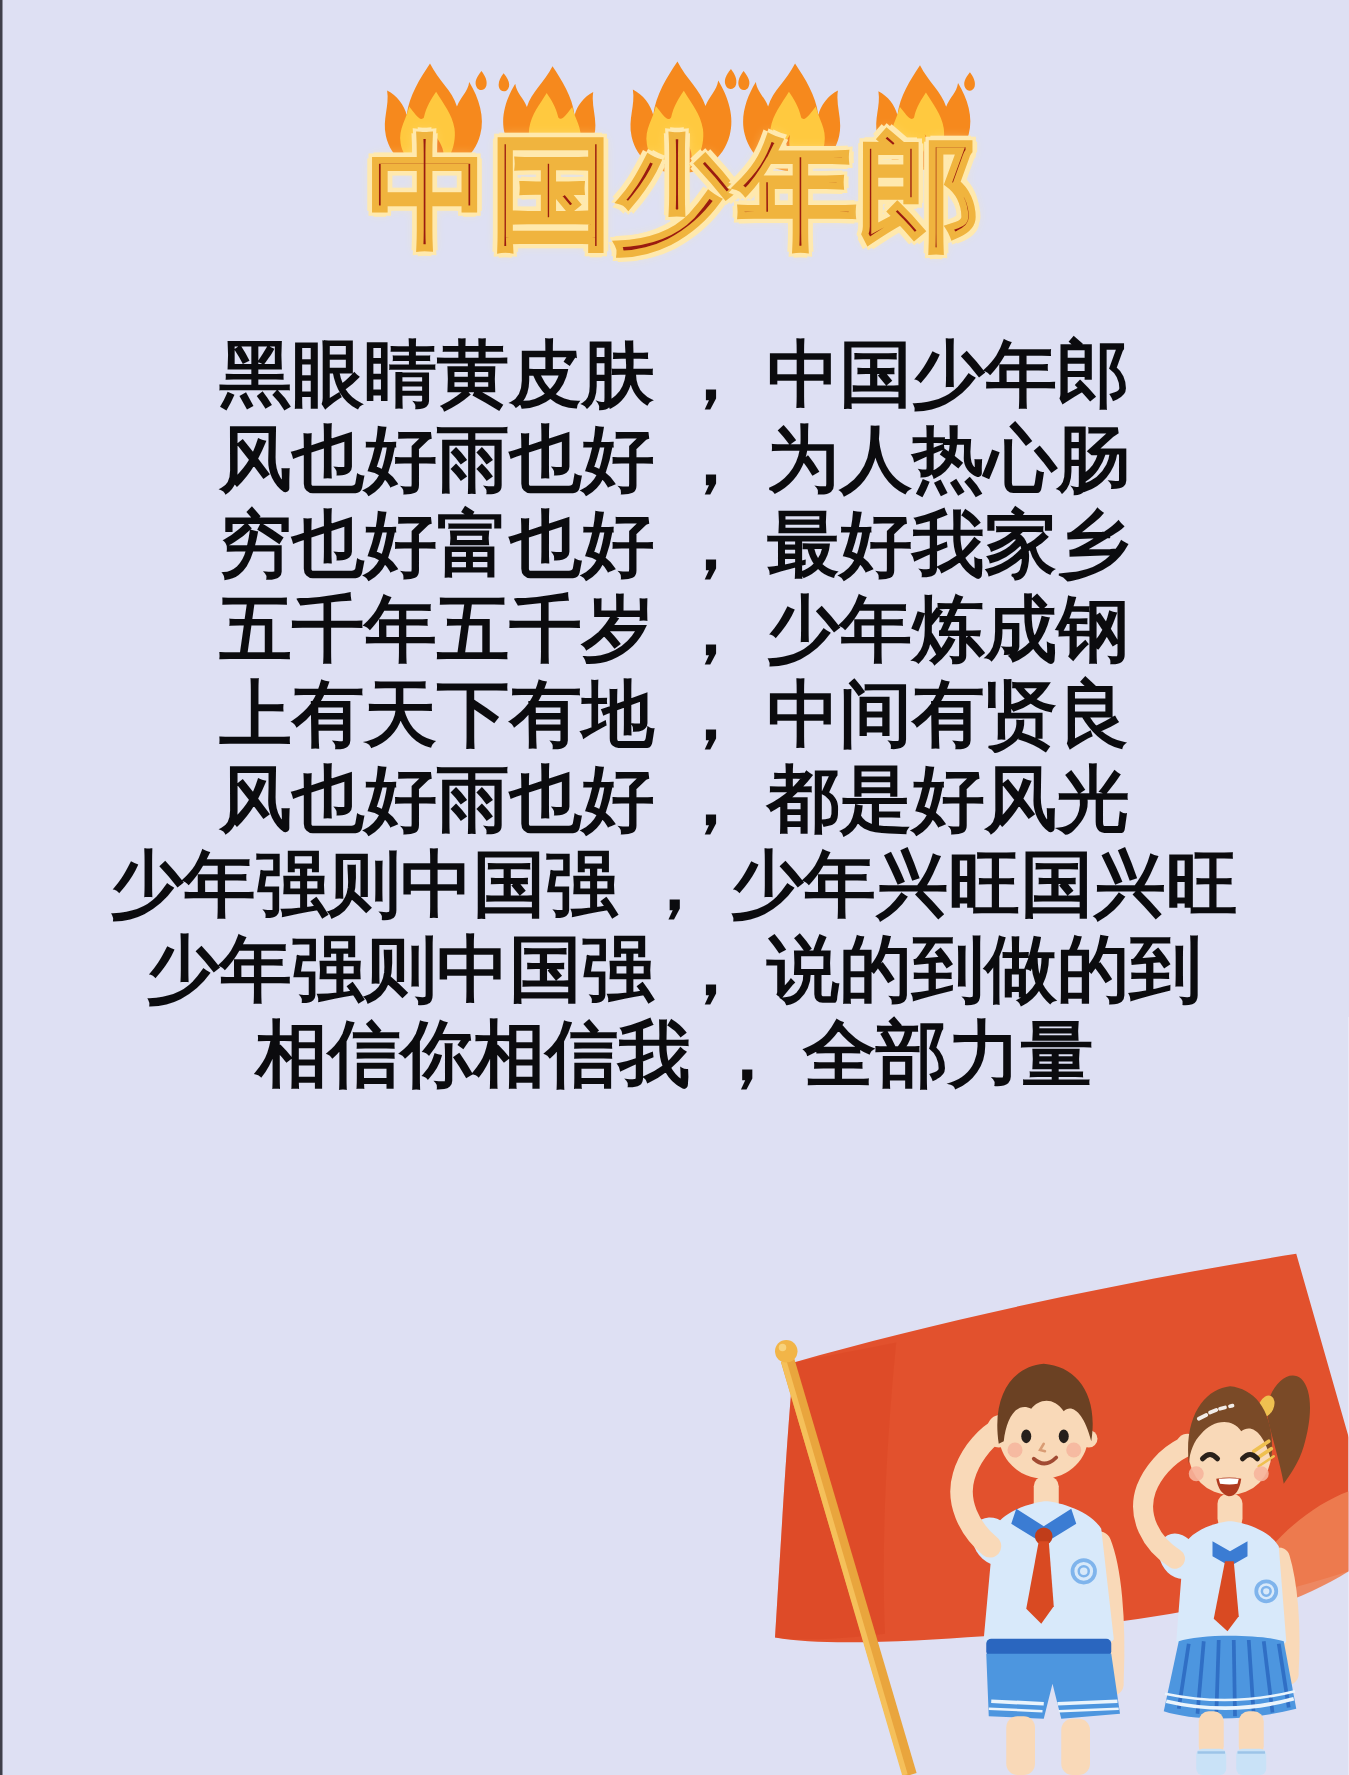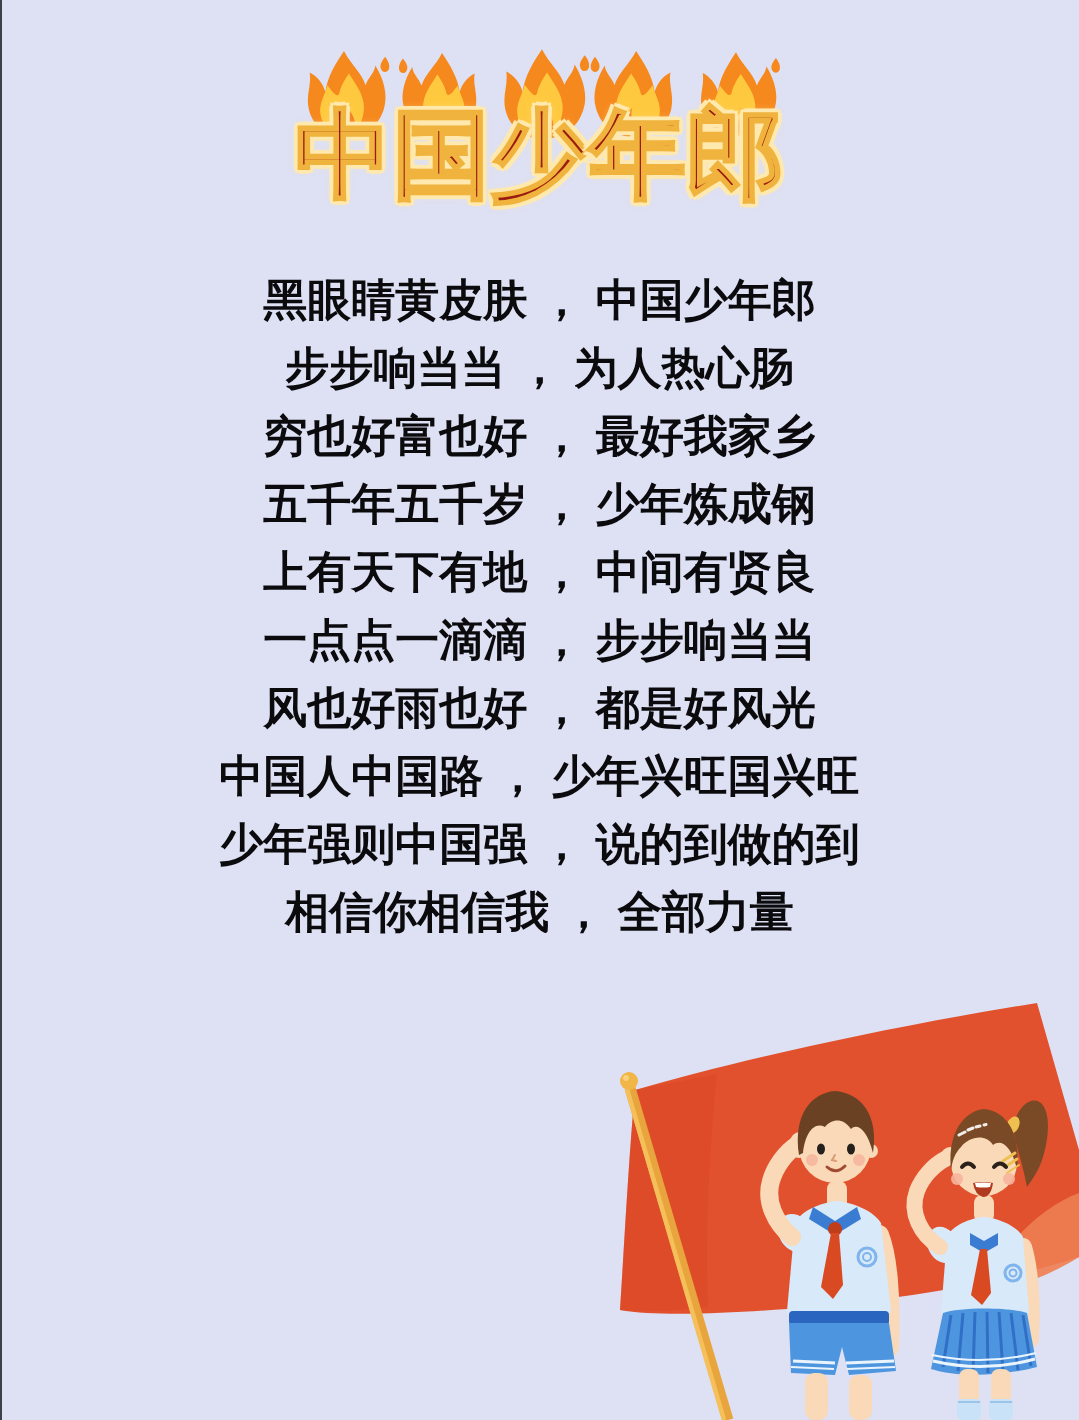--- a/index.html
+++ b/index.html
@@ -15,21 +15,21 @@
   .u4 .flame{transform:translateX(-52%) scaleX(-1);}
   .u5 .flame{transform:translateX(-50%) scale(.97);}
   .tchar{position:absolute;left:0;top:58px;width:100%;text-align:center;z-index:2;
          font-size:97px;line-height:1;font-weight:900;color:#9a1b10;
          -webkit-text-stroke:2.5px #f0b43e;
          text-shadow:-5px 0 0 #ffe9ae,5px 0 0 #ffe9ae,0 -5px 0 #ffe9ae,0 5px 0 #ffe9ae,
                      -4px -4px 0 #ffe9ae,4px -4px 0 #ffe9ae,-4px 4px 0 #ffe9ae,4px 4px 0 #ffe9ae,
                      0 0 10px #ffe9ae;}
   
   .lyrics{position:absolute;top:266px;left:0;width:100%;text-align:center;z-index:3;
-          font-size:44px;line-height:68px;font-weight:700;color:#0b0b0e;white-space:nowrap;}
+          font-size:58px;line-height:68px;font-weight:700;color:#0b0b0e;white-space:nowrap;}
   
   .illus{position:absolute;left:599px;top:995px;width:480px;height:425px;z-index:1;}
   .defs-holder{position:absolute;width:0;height:0;overflow:hidden;}
 </style>
 </head>
 <body>
 
 <svg class="defs-holder" aria-hidden="true">
   <defs>
     <g id="flame-shape">
@@ -72,27 +72,26 @@
     <div class="tchar-unit u5">
       <svg class="flame" viewBox="0 0 100 92">
           <use href="#flame-shape"></use>
         </svg>
       <span class="tchar">郎</span>
     </div>
   </div>
 
   <div class="lyrics">
     <div>黑眼睛黄皮肤 ， 中国少年郎</div>
-    <div>步步响当当 ， 为人热心肠</div>
+    <div>风也好雨也好 ， 为人热心肠</div>
     <div>穷也好富也好 ， 最好我家乡</div>
     <div>五千年五千岁 ， 少年炼成钢</div>
     <div>上有天下有地 ， 中间有贤良</div>
-    <div>一点点一滴滴 ， 步步响当当</div>
     <div>风也好雨也好 ， 都是好风光</div>
-    <div>中国人中国路 ， 少年兴旺国兴旺</div>
+    <div>少年强则中国强 ， 少年兴旺国兴旺</div>
     <div>少年强则中国强 ， 说的到做的到</div>
     <div>相信你相信我 ， 全部力量</div>
   </div>
 
   <svg class="illus" viewBox="0 0 480 425">
 
     <g>
       <path d="M36,95 C150,62 300,30 438,8 L480,155 L480,262 C400,288 310,304 188,314 C130,318 60,322 21,315 C26,236 30,160 36,95 Z" fill="#e2512d"></path>
       <path fill="#d8431f" opacity="0.35" d="M36,95 C60,90 88,85 118,79 C110,160 106,240 109,312 C78,316 42,318 21,315 C26,236 30,160 36,95 Z"></path>
       <path opacity="0.9" d="M480,198 C442,212 400,252 384,300 C422,292 454,278 480,262 Z" fill="#ee7e52"></path>

